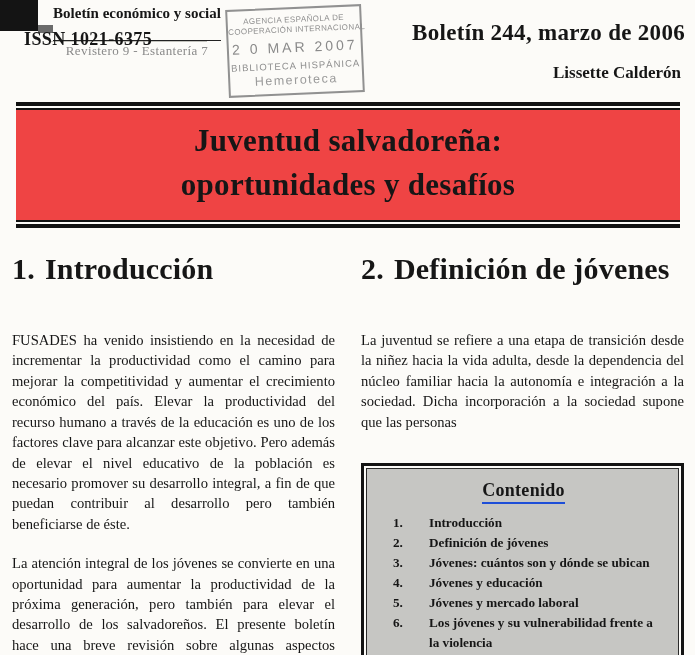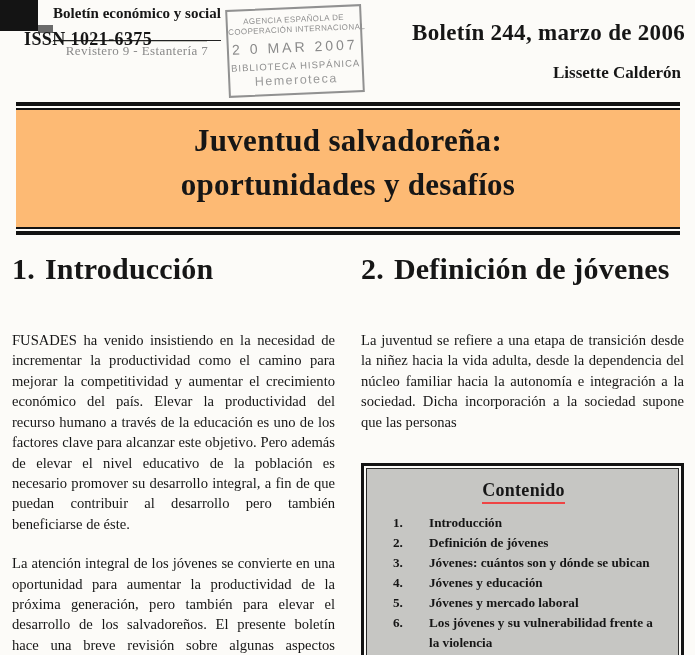--- a/index.html
+++ b/index.html
@@ -28,33 +28,33 @@
   .stamp-date{font-size:14px;letter-spacing:3px;margin:4px 0 3px;color:#8a8a8a;}
   .stamp-l4{font-size:9.5px;letter-spacing:1px;}
   .stamp-l5{font-size:12.5px;letter-spacing:1.5px;margin-top:2px;color:#9b9b9b;}
   .issue-title{position:absolute;right:10px;top:20px;font-size:23px;font-weight:bold;letter-spacing:.3px;white-space:nowrap;z-index:2;}
   .author{position:absolute;right:14px;top:63px;font-size:17px;font-weight:bold;z-index:2;}
   
   .banner{position:absolute;left:16px;top:102px;width:664px;}
   .rule-thick{height:4px;background:#121212;}
   .rule-thin{height:2px;background:#121212;}
   .gap2{height:2px;}
-  .banner-panel{background:#fdba74;text-align:center;padding:9px 0 20px;}
+  .banner-panel{background:#ef4444;text-align:center;padding:9px 0 13px;}
   .banner-title{font-size:31px;font-weight:bold;line-height:1.42;letter-spacing:.3px;}
   
   .main{position:absolute;left:12px;top:240px;width:672px;display:flex;gap:26px;}
   .col{width:323px;}
   .section-heading{font-size:30px;font-weight:bold;margin:12px 0 44px 0;letter-spacing:.2px;}
   .section-heading .h-num{margin-right:10px;}
   .body-text{font-size:14.6px;line-height:1.40;text-align:justify;margin:0 0 19px 0;}
   
   .contents-box{border:3px solid #131313;padding:2px;margin-top:31px;background:#fcfbf8;}
   .contents-inner{border:1.5px solid #2a2a2a;background:#c6c6c3;padding:9px 10px 10px 12px;}
   .contents-title-wrap{text-align:center;margin:2px 0 9px;}
-  .contents-title{display:inline-block;font-size:18px;font-weight:bold;border-bottom:2px solid #ef4444;padding-bottom:1px;letter-spacing:.3px;}
+  .contents-title{display:inline-block;font-size:18px;font-weight:bold;border-bottom:2px solid #1d4ed8;padding-bottom:1px;letter-spacing:.3px;}
   .contents-item{display:flex;font-weight:bold;font-size:13.2px;line-height:1.52;}
   .contents-num{flex:none;width:36px;padding-left:14px;box-sizing:content-box;}
   .contents-label{flex:1;padding-right:2px;}
 </style>
 </head>
 <body>
 
 <div class="page">
 
   <div class="corner-block"></div>

